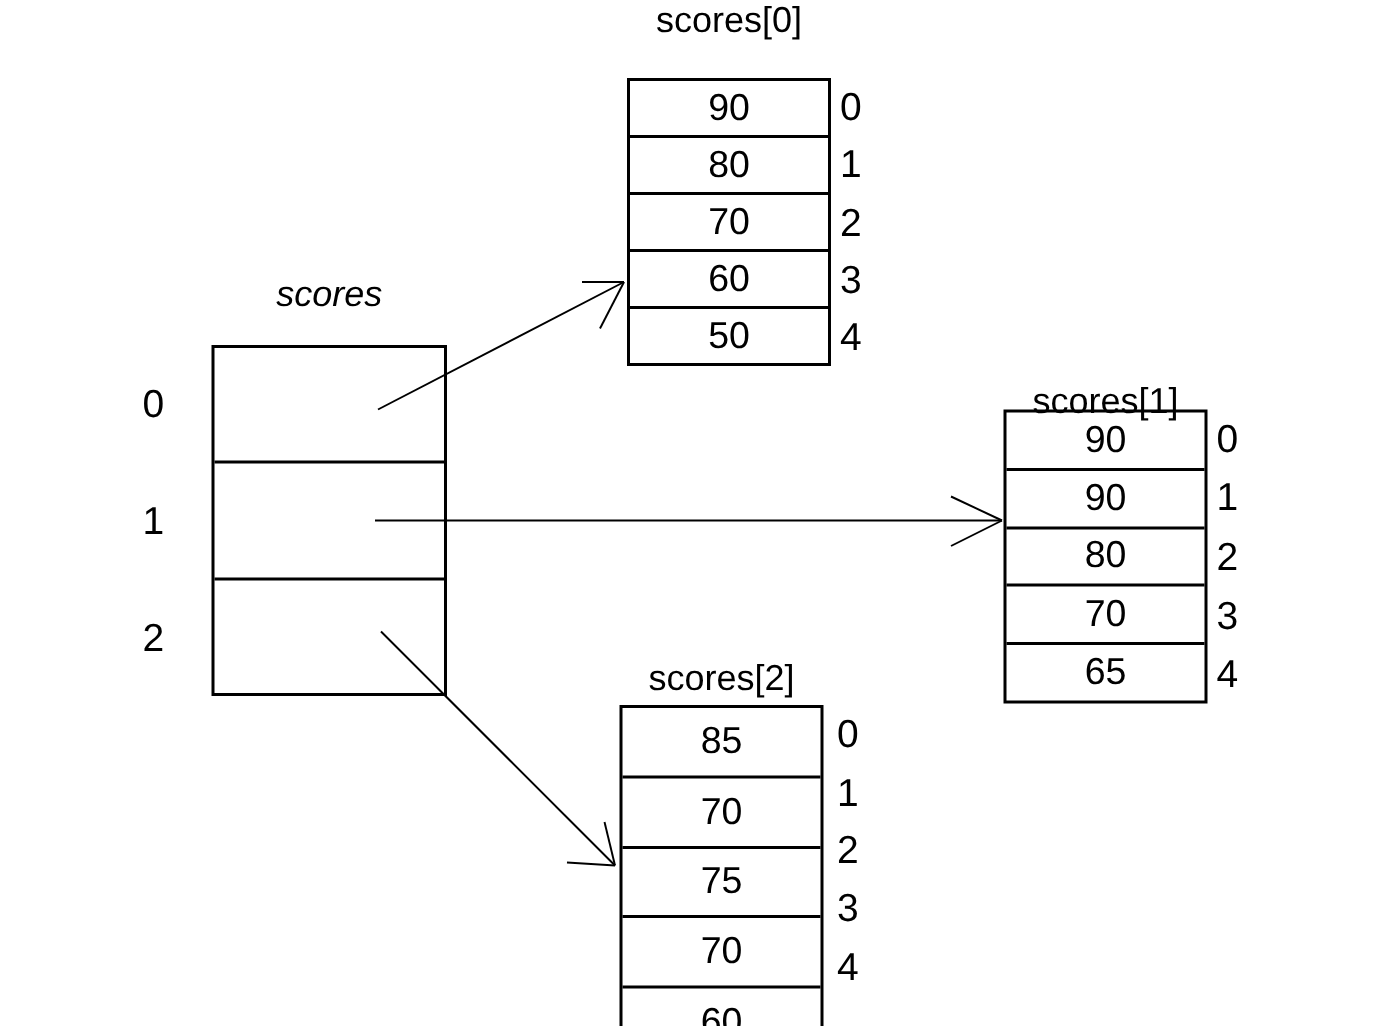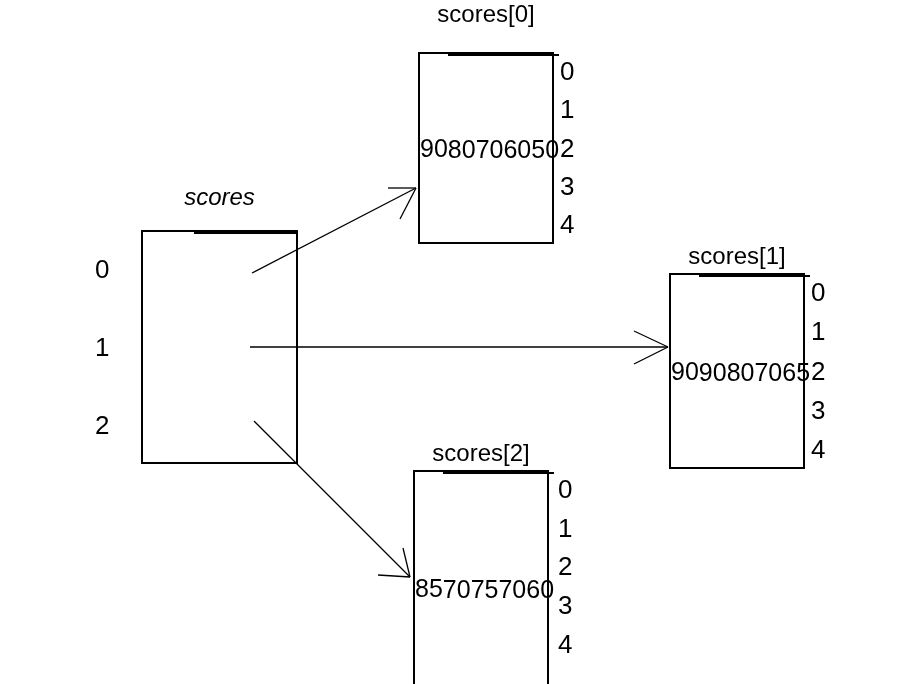--- a/index.html
+++ b/index.html
@@ -6,39 +6,39 @@
   .canvas{
     position:relative;width:915px;height:684px;background:#ffffff;
     font-family:"Liberation Sans","DejaVu Sans",sans-serif;color:#000;
     overflow:hidden;
   }
   .arrows{position:absolute;left:0;top:0;width:915px;height:684px;pointer-events:none;}
   .arrows line{stroke:#000;stroke-width:1.3;}
   .title{position:absolute;text-align:center;font-size:24px;line-height:28px;white-space:nowrap;}
   .box{
     position:absolute;border:2px solid #000;box-sizing:border-box;
-    display:flex;background:transparent;
+    display:flex;flex-direction:column;background:transparent;
   }
   .box .row{
     flex:1;display:flex;align-items:center;justify-content:center;
     font-size:25px;
   }
   .box .row + .row{border-top:2px solid #000;}
   .idxcol{position:absolute;display:flex;flex-direction:column;}
   .idxcol .idx{flex:1;display:flex;align-items:center;justify-content:flex-start;font-size:26px;}
   
   .ptr-title{left:141px;top:183px;width:157px;font-style:italic;}
   .ptr-box{left:141px;top:230px;width:157px;height:234px;}
   .ptr-idx{left:95px;top:230px;width:34px;height:234px;}
   
   .t0-title{left:413px;top:0;width:146px;}
   .t0-box{left:418px;top:52px;width:136px;height:192px;}
   .t0-idx{left:560px;top:52px;width:30px;height:192px;}
   
-  .t1-title{left:664px;top:242px;width:146px;}
+  .t1-title{left:664px;top:254px;width:146px;}
   .t1-box{left:669px;top:273px;width:136px;height:196px;}
   .t1-idx{left:811px;top:273px;width:30px;height:196px;}
   
   .t2-title{left:408px;top:439px;width:146px;}
   .t2-box{left:413px;top:470px;width:136px;height:236px;}
   .t2-idx{left:558px;top:470px;width:30px;height:194px;}
 </style>
 </head>
 <body>
 

